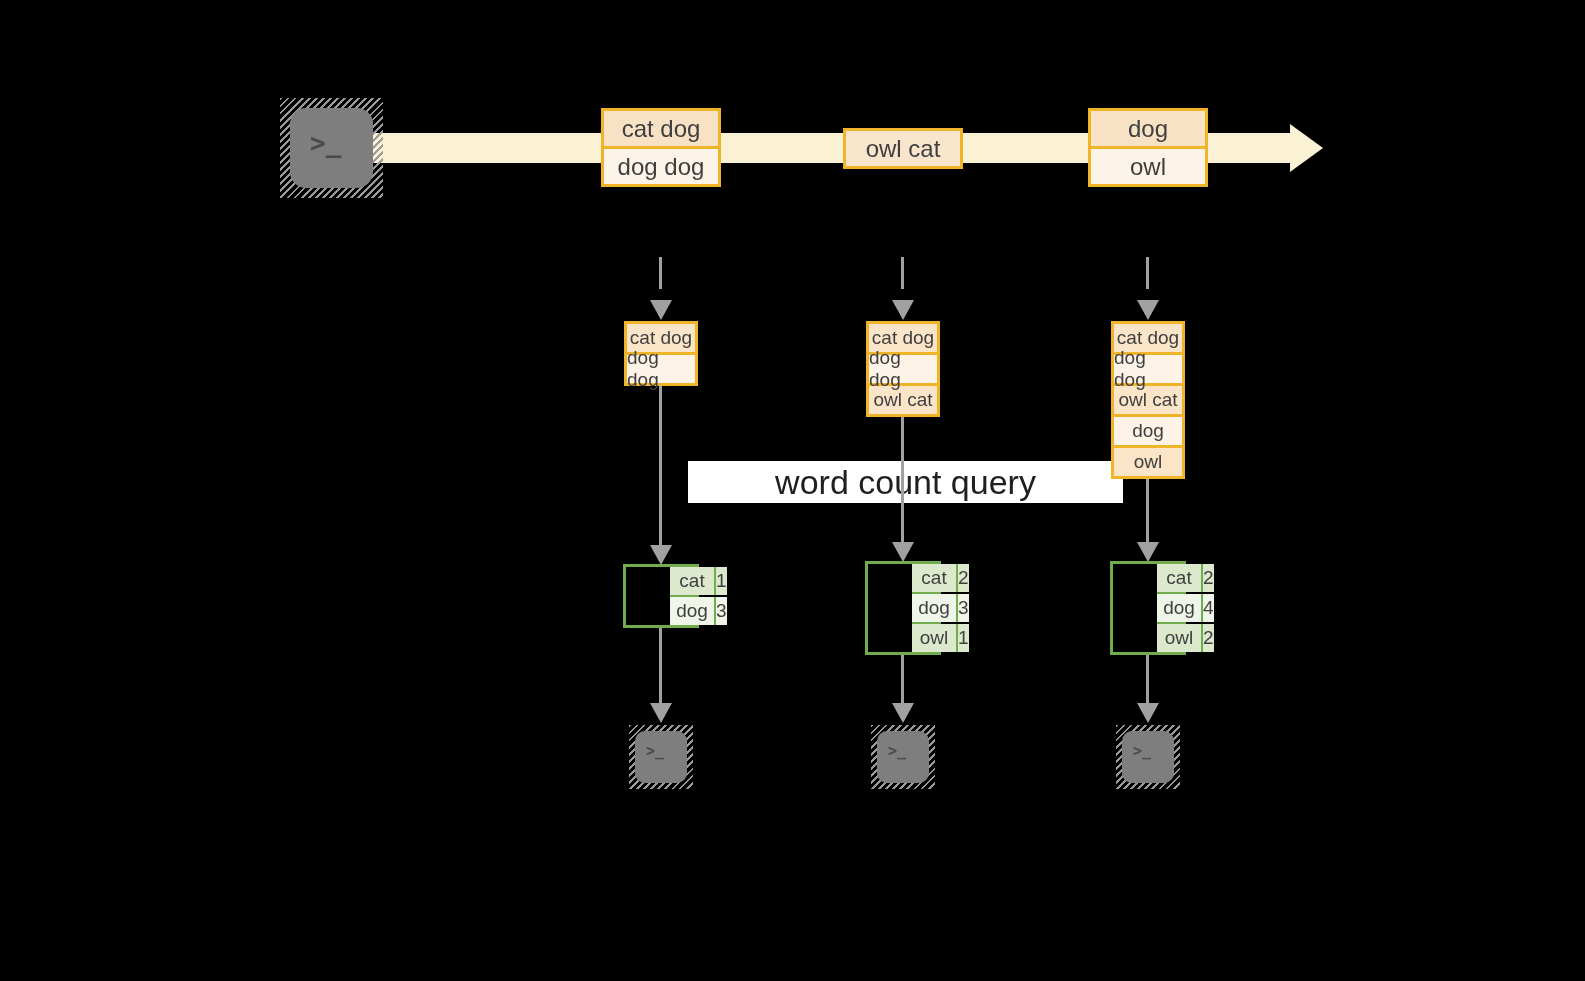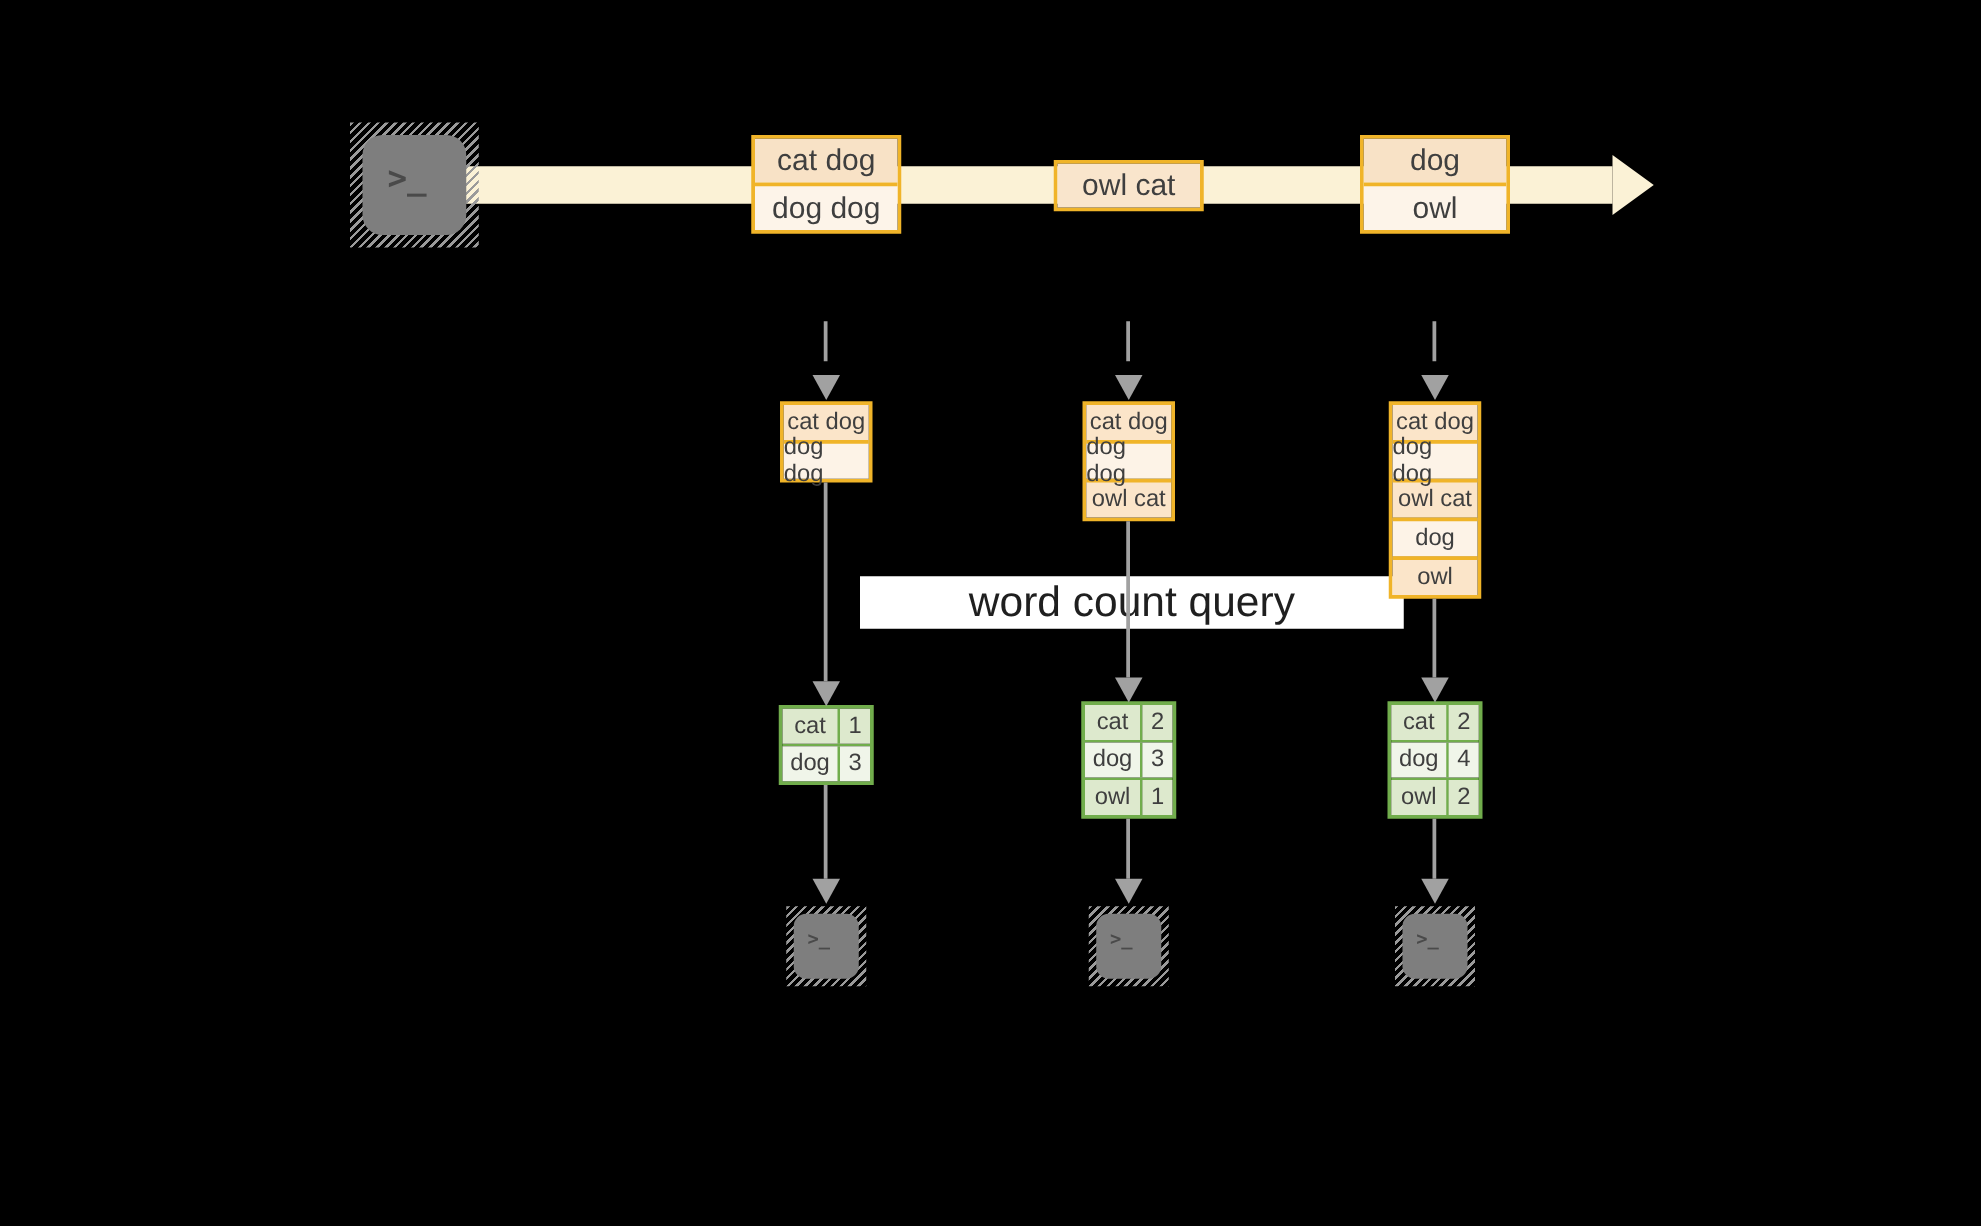--- a/index.html
+++ b/index.html
@@ -30,21 +30,21 @@
           font-size:19px;color:#3f3f3f;background:#fdf3e7;}
   .stkrow + .stkrow{border-top:3px solid #f0b429;}
   .stkrow:nth-child(odd){background:#fbe5c9;}
 
   
   .qband{position:absolute;left:688px;top:461px;width:435px;height:42px;background:#ffffff;z-index:1;
          display:flex;align-items:center;justify-content:center;}
   .qtext{font-size:34px;color:#1f1f1f;}
 
   
-  .gtable{position:absolute;box-sizing:border-box;width:76px;border:3px solid #71ad4c;z-index:2;}
+  .gtable{position:absolute;box-sizing:border-box;width:76px;border:3px solid #71ad4c;z-index:2;padding-left:44px;}
   .grow{display:flex;height:28px;}
   .grow + .grow{border-top:2px solid #71ad4c;}
   .gword{flex:0 0 44px;border-right:2px solid #71ad4c;display:flex;align-items:center;justify-content:center;
          font-size:19px;color:#3f3f3f;}
   .gcount{flex:1;display:flex;align-items:center;justify-content:center;font-size:19px;color:#3f3f3f;}
   .grow:nth-child(odd) .gword,.grow:nth-child(odd) .gcount{background:#dde9cd;}
   .grow:nth-child(even) .gword,.grow:nth-child(even) .gcount{background:#f0f5e9;}
 
   
   .vline{position:absolute;width:3px;background:#a1a1a1;z-index:3;}

